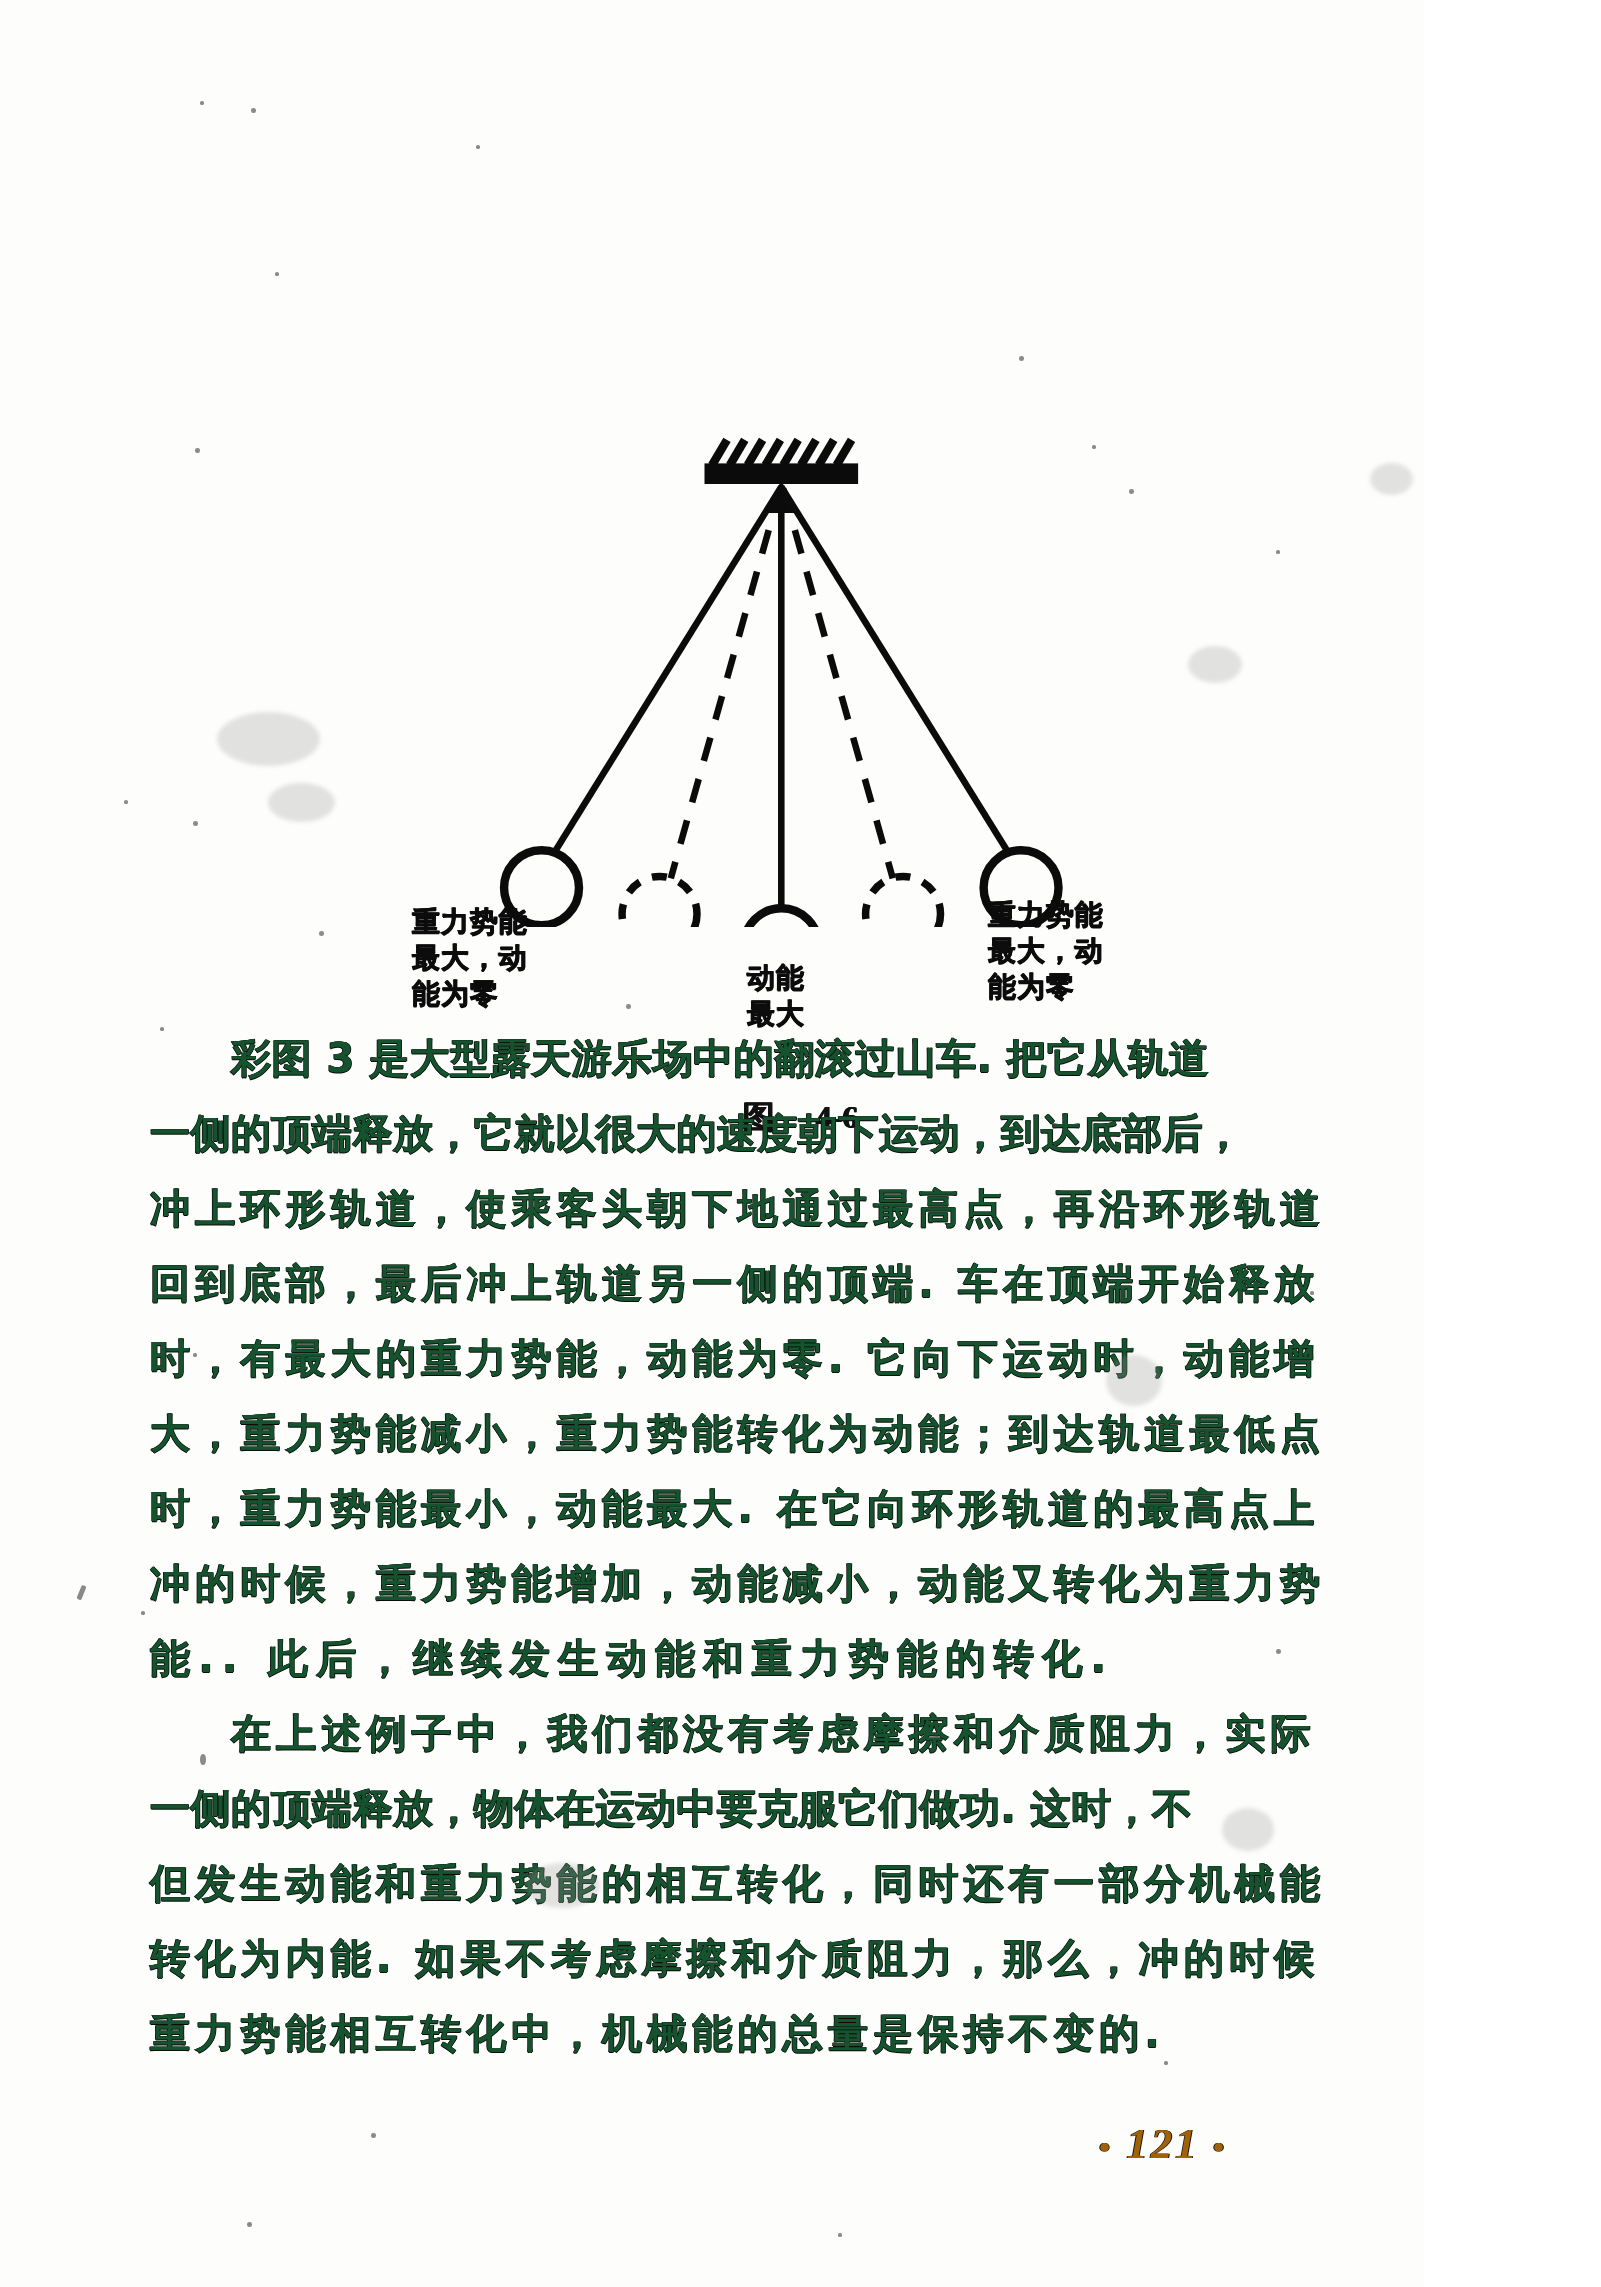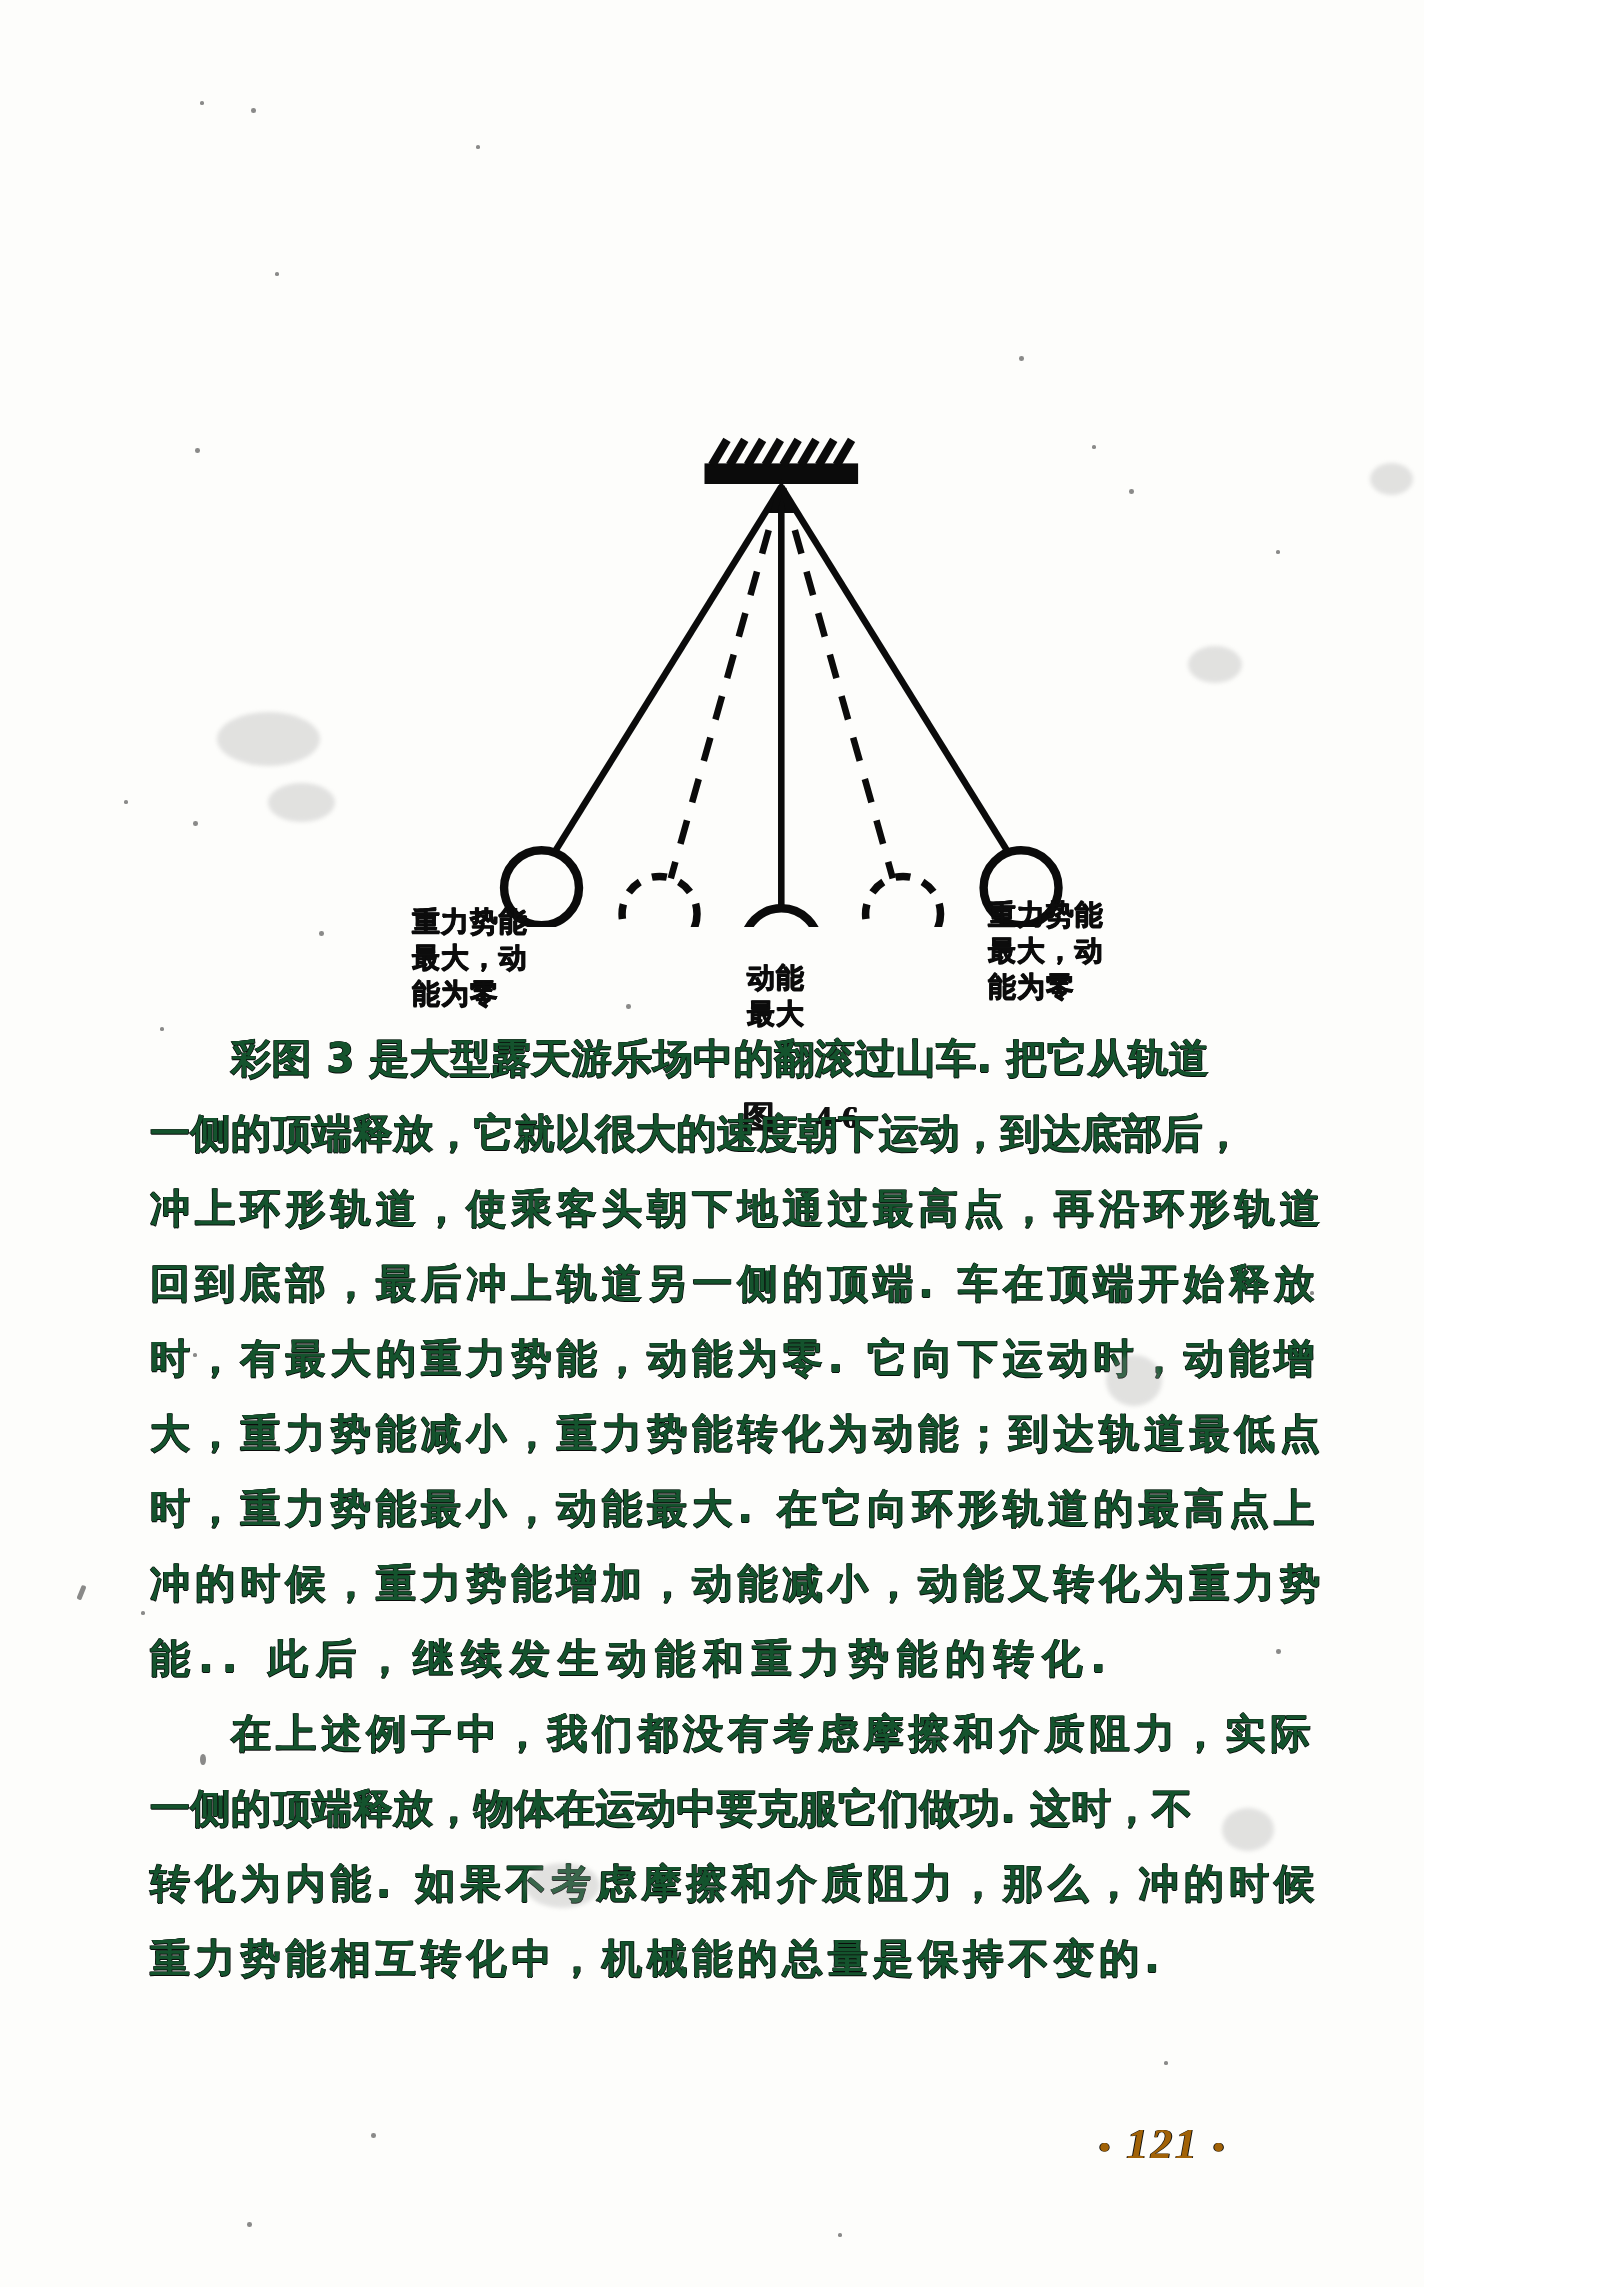--- a/index.html
+++ b/index.html
@@ -186,20 +186,21 @@
     <div class="line wide">冲上环形轨道，使乘客头朝下地通过最高点，再沿环形轨道</div>
     <div class="line wide">回到底部，最后冲上轨道另一侧的顶端. 车在顶端开始释放</div>
     <div class="line wide">时，有最大的重力势能，动能为零. 它向下运动时，动能增</div>
     <div class="line wide">大，重力势能减小，重力势能转化为动能；到达轨道最低点</div>
     <div class="line wide">时，重力势能最小，动能最大. 在它向环形轨道的最高点上</div>
     <div class="line wide">冲的时候，重力势能增加，动能减小，动能又转化为重力势</div>
     <div class="line wider">能.. 此后，继续发生动能和重力势能的转化.</div>
 
     <div class="line indent wide">在上述例子中，我们都没有考虑摩擦和介质阻力，实际</div>
     <div class="line">一侧的顶端释放，物体在运动中要克服它们做功. 这时，不</div>
+    <div class="line wide">但发生动能和重力势能的相互转化，同时还有一部分机械能</div>
     <div class="line wide">转化为内能. 如果不考虑摩擦和介质阻力，那么，冲的时候</div>
     <div class="line wide">重力势能相互转化中，机械能的总量是保持不变的.</div>
   </div>
 
   <div id="page-number">
     <span class="dot">•</span>
     <span>121</span>
     <span class="dot">•</span>
   </div>
 

